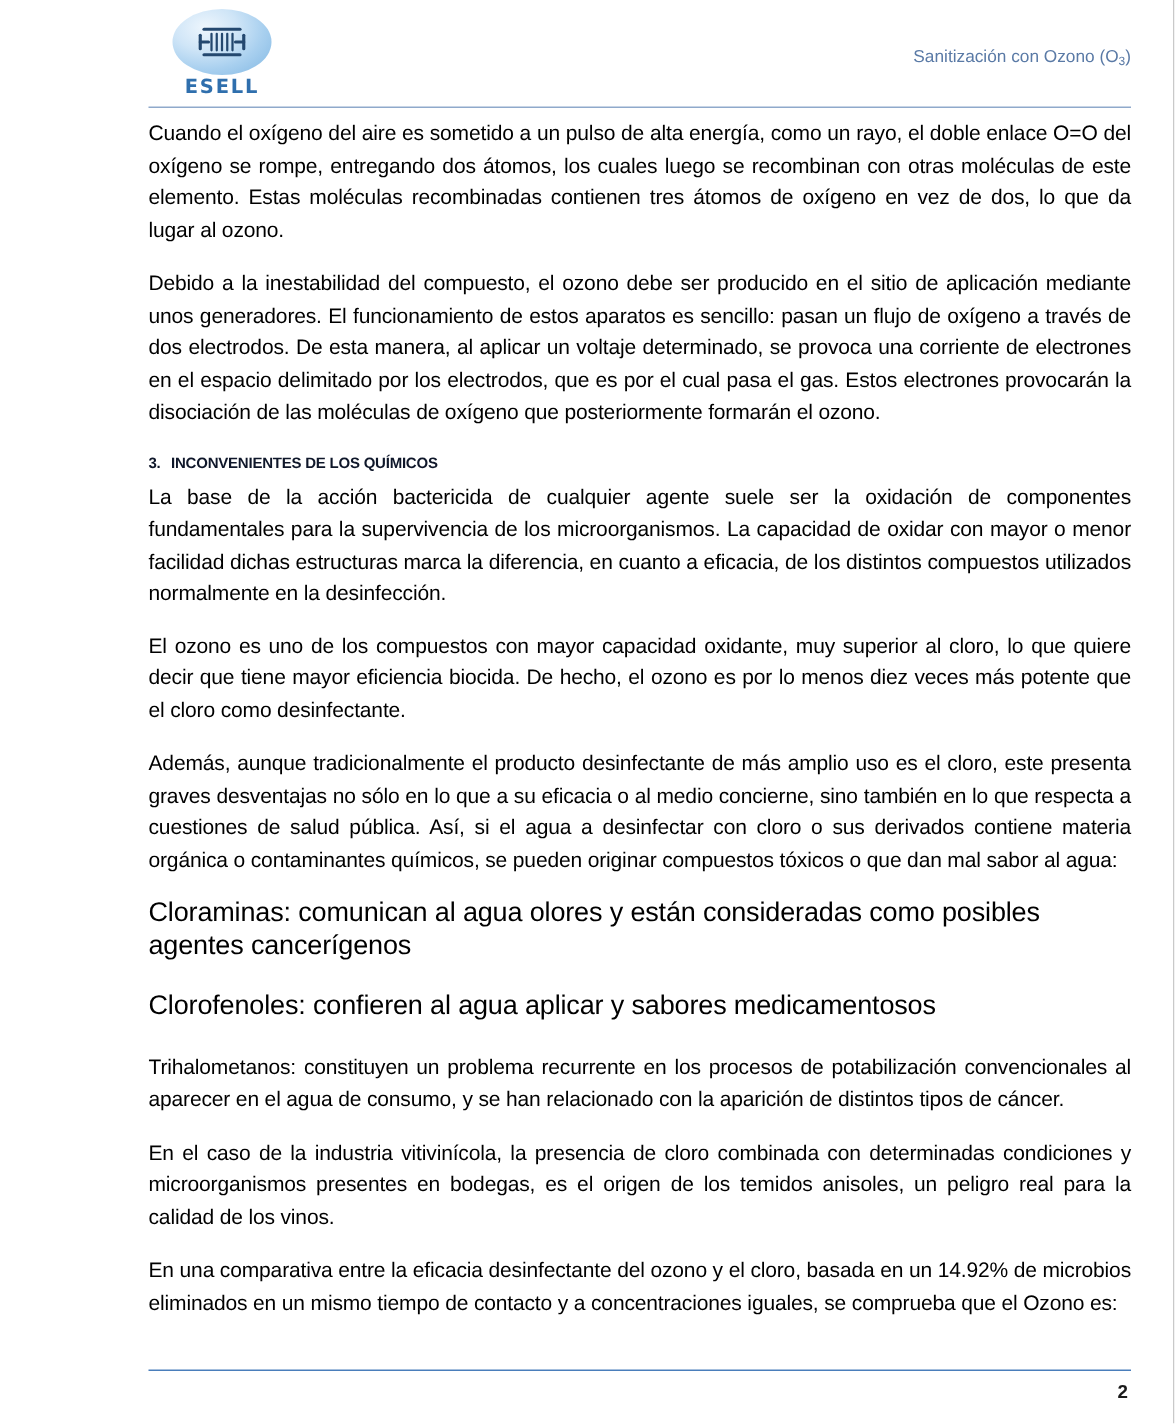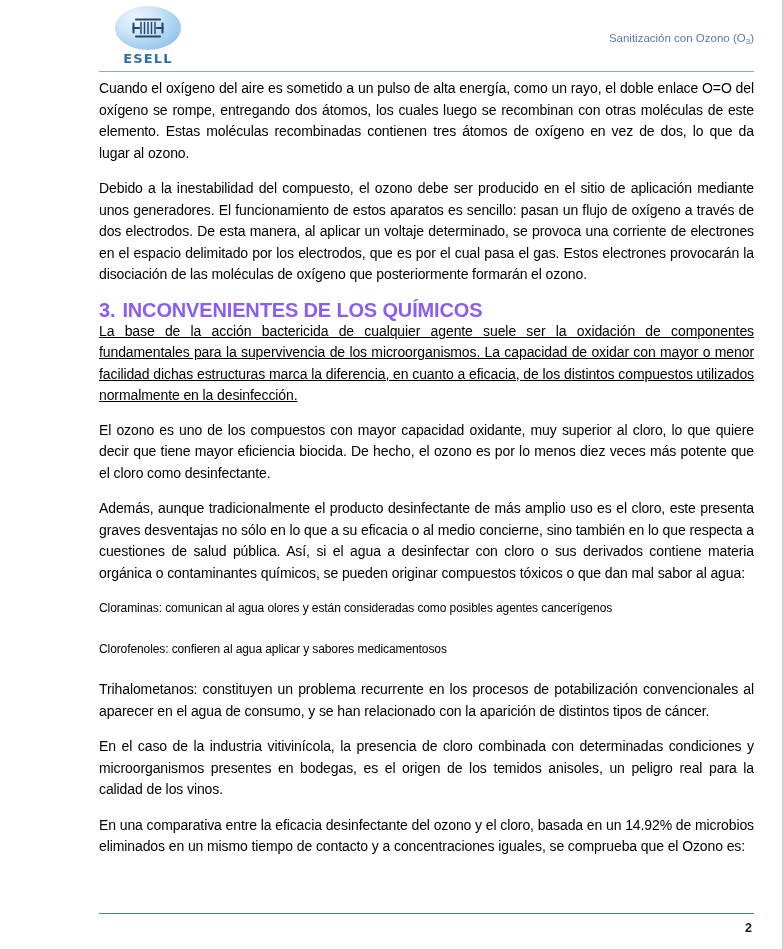--- a/index.html
+++ b/index.html
@@ -98,35 +98,34 @@
   p.para {
     margin: 0 0 14px 0;
     font-size: 14px;
     line-height: 21.5px;
     text-align: justify;
     text-justify: inter-word;
     letter-spacing: -0.1px;
   }
   p.para.tight {
     margin-bottom: 13px;
-    text-decoration: underline;
   }
   p.listline {
     margin: 0 0 19px 0;
-    font-size: 12px;
+    font-size: 18px;
     line-height: 21.5px;
     text-align: left;
     letter-spacing: -0.1px;
   }
 
   h2.section-heading {
     margin: 4px 0 1px 0;
-    font-size: 20px;
+    font-size: 10px;
     font-weight: bold;
-    color: #8b5cf6;
+    color: #0f172a;
     letter-spacing: -0.15px;
     line-height: 20px;
   }
   h2.section-heading .num {
     margin-right: 7px;
   }
 
   
   .doc-footer {
     position: absolute;

